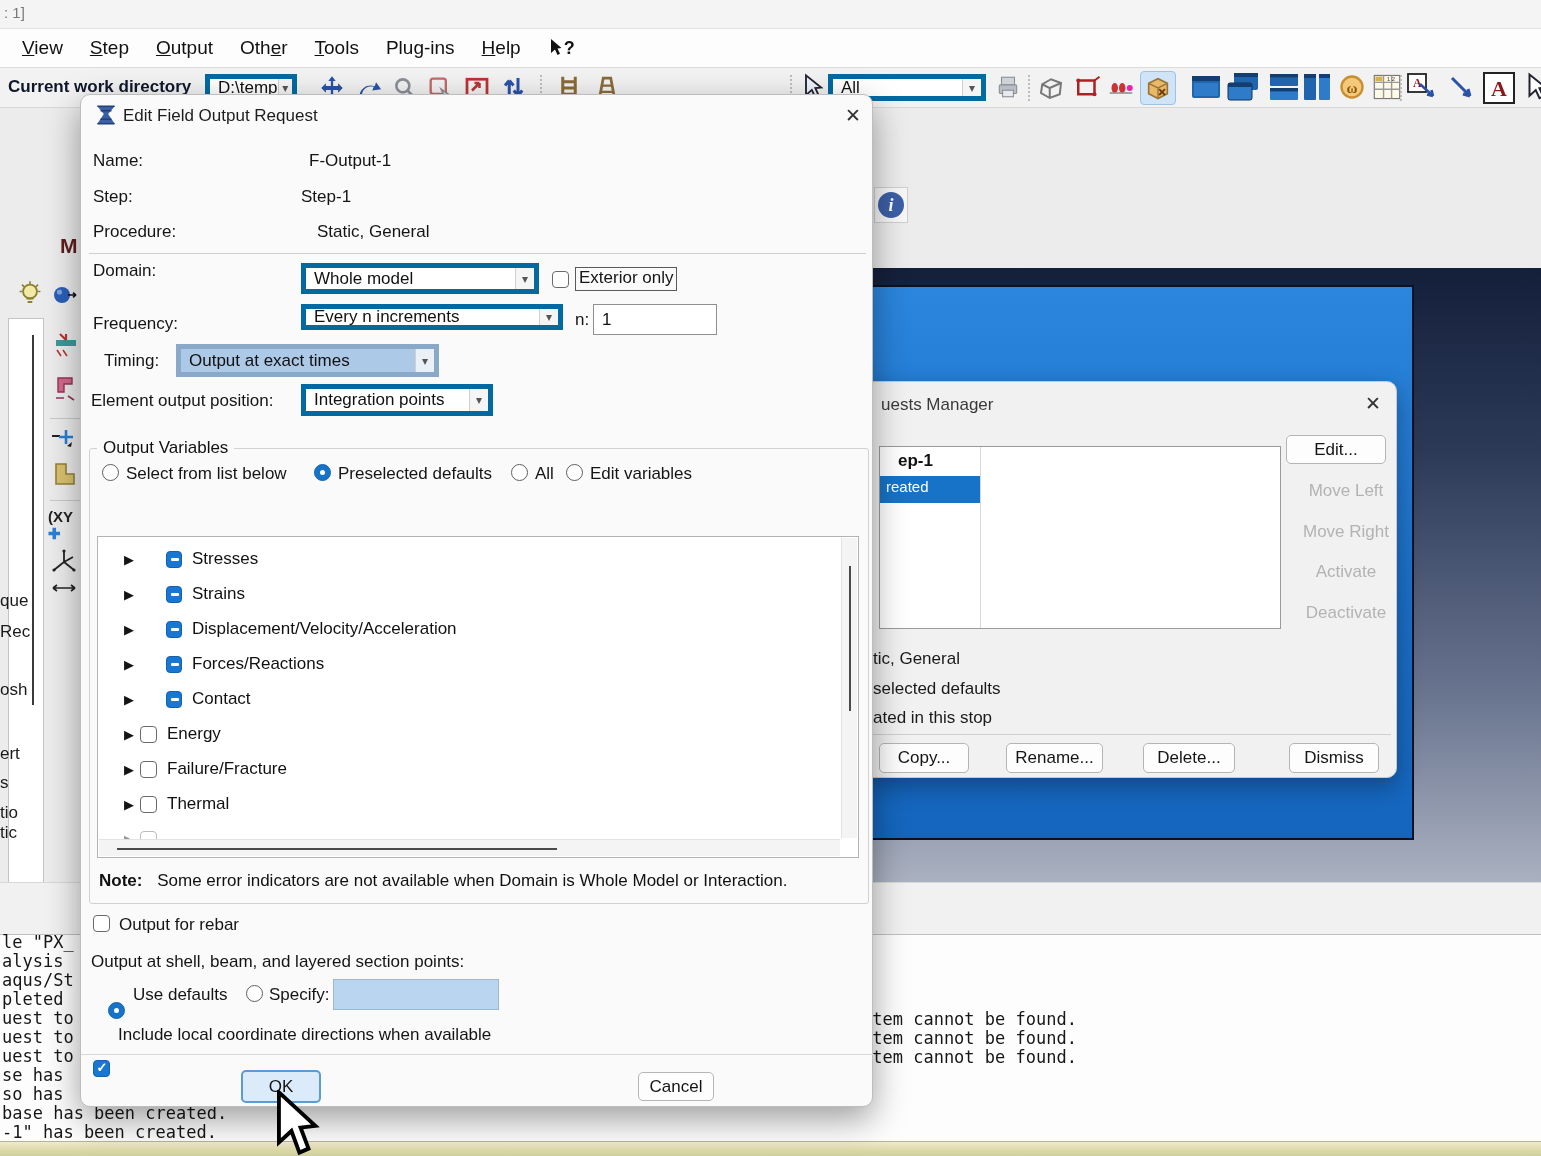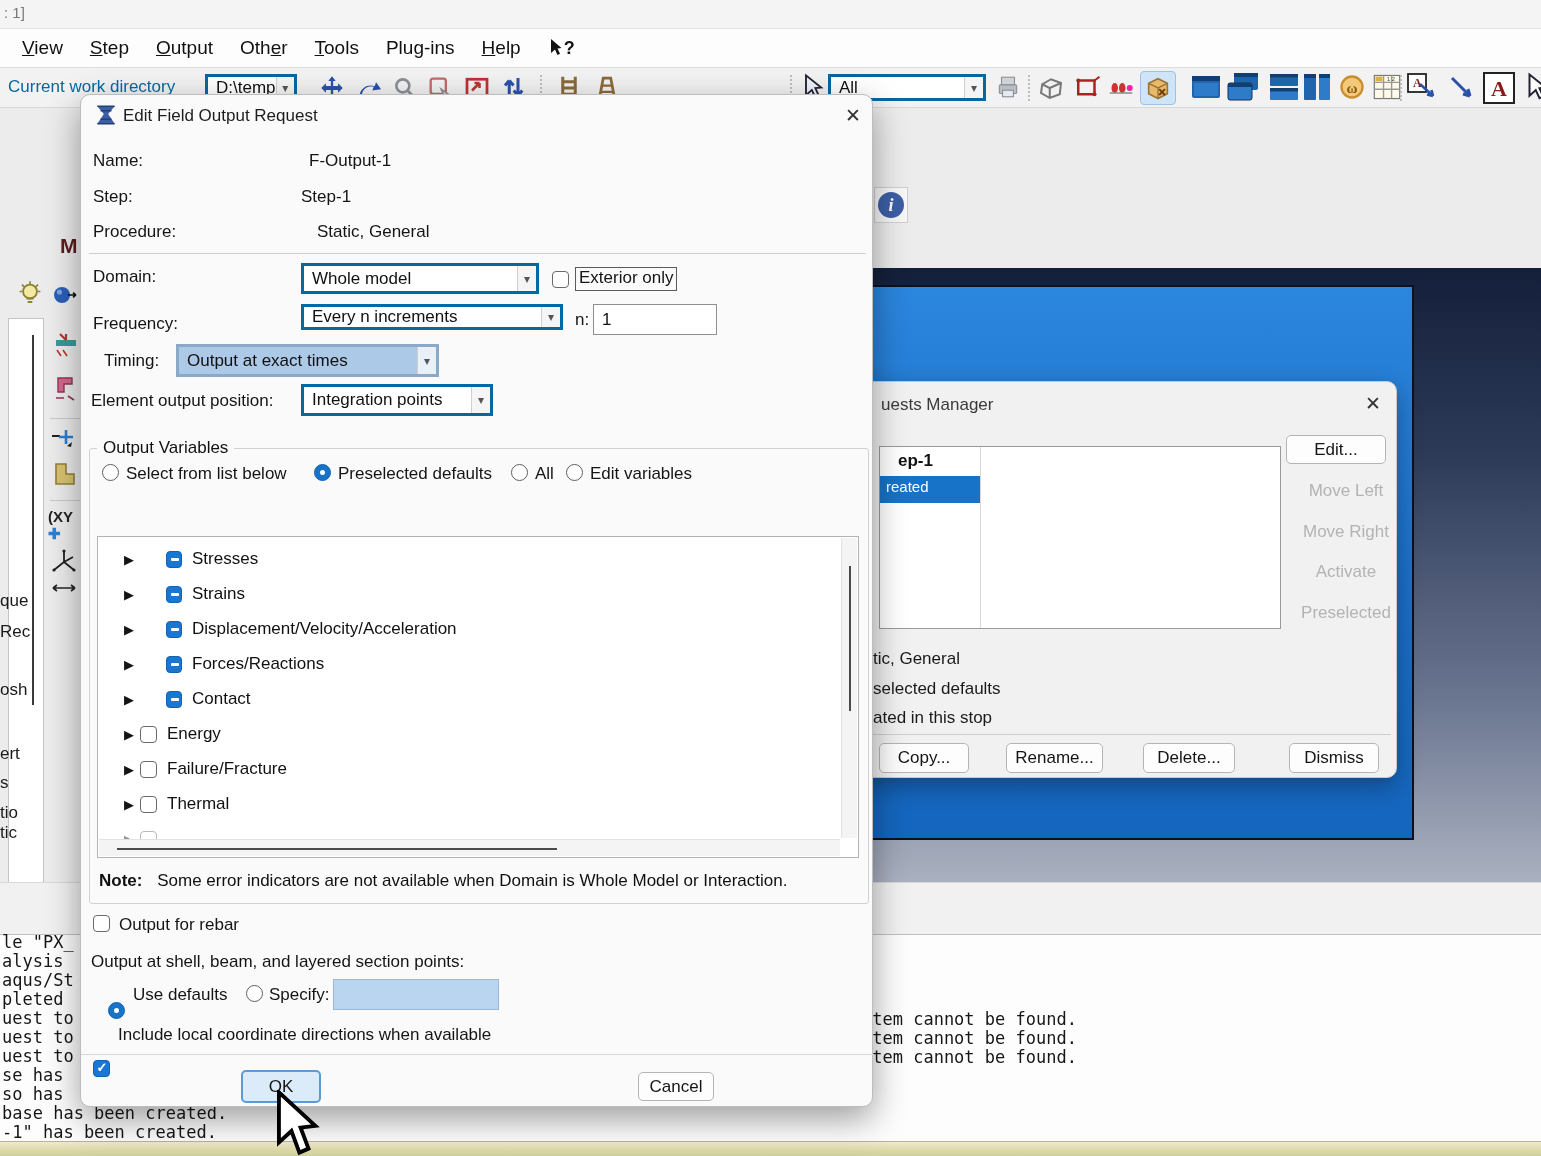--- a/index.html
+++ b/index.html
@@ -8,22 +8,22 @@
   .screen { position:relative; width:1541px; height:1156px; background:#ececec; overflow:hidden; }
   .abs { position:absolute; }
 
   
   .titlestrip { left:0; top:0; width:1541px; height:28px; background:#f4f4f4; color:#7a7a7a; font-size:15px; padding:4px 0 0 4px; }
   .menubar { left:0; top:28px; width:1541px; height:40px; background:#fdfdfd; border-top:1px solid #e2e2e2; border-bottom:1px solid #dcdcdc; display:flex; align-items:center; gap:27px; padding-left:22px; font-size:19px; }
   .menu-item { cursor:default; }
   .menu-item u { text-decoration:underline; }
   .ctxhelp { display:flex; align-items:center; font-weight:bold; font-size:18px; }
   .toolbar { left:0; top:68px; width:1541px; height:40px; background:#f2f2f2; border-bottom:1px solid #d8d8d8; }
-  .tb-label { font-size:17px; color:#0369a1; }
-  .combo { background:#fff; border:3px solid #0369a1; display:flex; align-items:center; padding-left:8px; font-size:17px; }
+  .tb-label { font-size:17px; color:#0f172a;font-weight:bold; }
+  .combo { background:#fff; border:5px solid #0369a1; display:flex; align-items:center; padding-left:8px; font-size:17px; }
   .combo .chev { margin-left:auto; align-self:stretch; width:19px; background:#f5f5f5; border-left:1px solid #d0d0d0; color:#555; display:flex; align-items:center; justify-content:center; font-size:12px; }
   .tbsep { width:1px; height:26px; border-left:2px dotted #bdbdbd; }
   .tbi { display:inline-flex; align-items:center; justify-content:center; }
   .tbi.hl { background:#cfe4f7; border:1px solid #9cc3e5; border-radius:4px; }
 
   
   .vp-back { left:862px; top:268px; width:679px; height:614px; background:linear-gradient(180deg,#141f3a 0%,#2c3a58 30%,#6a7590 70%,#aab1c0 100%); }
   .vp-blue { left:8px; top:17px; width:544px; height:555px; background:linear-gradient(180deg,#2b86dd 0%,#1b6fc9 55%,#1465bd 100%); border:2px solid #0a1226; }
   .prompt-band { left:0; top:882px; width:1541px; height:53px; background:#f1f1f1; border-top:1px solid #d8d8d8; border-bottom:1px solid #c0c0c0; }
   .console { left:0; top:935px; width:1541px; height:206px; background:#fdfdfd; font-family:"DejaVu Sans Mono", monospace; font-size:17px; color:#161616; }
@@ -357,21 +357,21 @@
     <div class="abs mgr-list" style="left:16px;top:64px;width:402px;height:183px;">
       <div class="abs" style="left:18px;top:4px;font-size:17px;font-weight:bold;">ep-1</div>
       <div class="abs" style="left:100px;top:0;bottom:0;border-left:1px solid #d8d8d8;"></div>
       <div class="abs sel-row" style="left:0;top:29px;width:100px;height:27px;font-size:15px;padding:2px 0 0 6px;">reated</div>
     </div>
     <div id="mgr-side-buttons">
         <div class="abs btn" style="left: 423px; top: 53px; width: 100px; height: 29px;">Edit...</div>
         <div class="abs btn disabled" style="left: 423px; top: 94px; width: 100px; height: 29px;">Move Left</div>
         <div class="abs btn disabled" style="left: 423px; top: 135px; width: 100px; height: 29px;">Move Right</div>
         <div class="abs btn disabled" style="left: 423px; top: 175px; width: 100px; height: 29px;">Activate</div>
-        <div class="abs btn disabled" style="left: 423px; top: 216px; width: 100px; height: 29px;">Preselected</div>
+        <div class="abs btn disabled" style="left: 423px; top: 216px; width: 100px; height: 29px;">Deactivate</div>
       </div>
     <div id="mgr-info-lines" class="abs" style="left:10px;top:262px;font-size:17px;line-height:29.5px;color:#1a1a1a;">
         <div>tic, General</div>
         <div>selected defaults</div>
         <div>ated in this stop</div>
       </div>
     <div class="abs hr" style="left:6px;top:352px;width:522px;"></div>
     <div id="mgr-bottom-buttons">
         <div class="abs btn" style="left: 16px; top: 361px; width: 90px; height: 30px;">Copy...</div>
         <div class="abs btn" style="left: 143px; top: 361px; width: 97px; height: 30px;">Rename...</div>
@@ -391,21 +391,21 @@
     <div class="abs close-x" style="left:758px;top:7px;">✕</div>
 
     <div class="abs lbl" style="left:12px;top:56px;">Name:</div>
     <div class="abs lbl" style="left:228px;top:56px;">F-Output-1</div>
     <div class="abs lbl" style="left:12px;top:92px;">Step:</div>
     <div class="abs lbl" style="left:220px;top:92px;">Step-1</div>
     <div class="abs lbl" style="left:12px;top:127px;">Procedure:</div>
     <div class="abs lbl" style="left:220px;top:127px;margin-left:16px;">Static, General</div>
     <div class="abs hr" style="left:8px;top:158px;width:777px;"></div>
 
-    <div class="abs lbl" style="left:12px;top:172px;">Domain:</div>
+    <div class="abs lbl" style="left:12px;top:166px;">Domain:</div>
     <div class="abs combo" style="left:220px;top:168px;width:238px;height:31px;">
       <span>Whole model</span>
       <span class="chev">▾</span>
     </div>
     <div class="abs cb" style="left:471px;top:176px;"></div>
     <div class="abs lbl focus-rect" style="left:494px;top:172px;padding:0 3px 2px 3px;">Exterior only</div>
 
     <div class="abs lbl" style="left:12px;top:219px;">Frequency:</div>
     <div class="abs combo" style="left:220px;top:209px;width:262px;height:26px;align-items:center;">
       <span>Every n increments</span>

